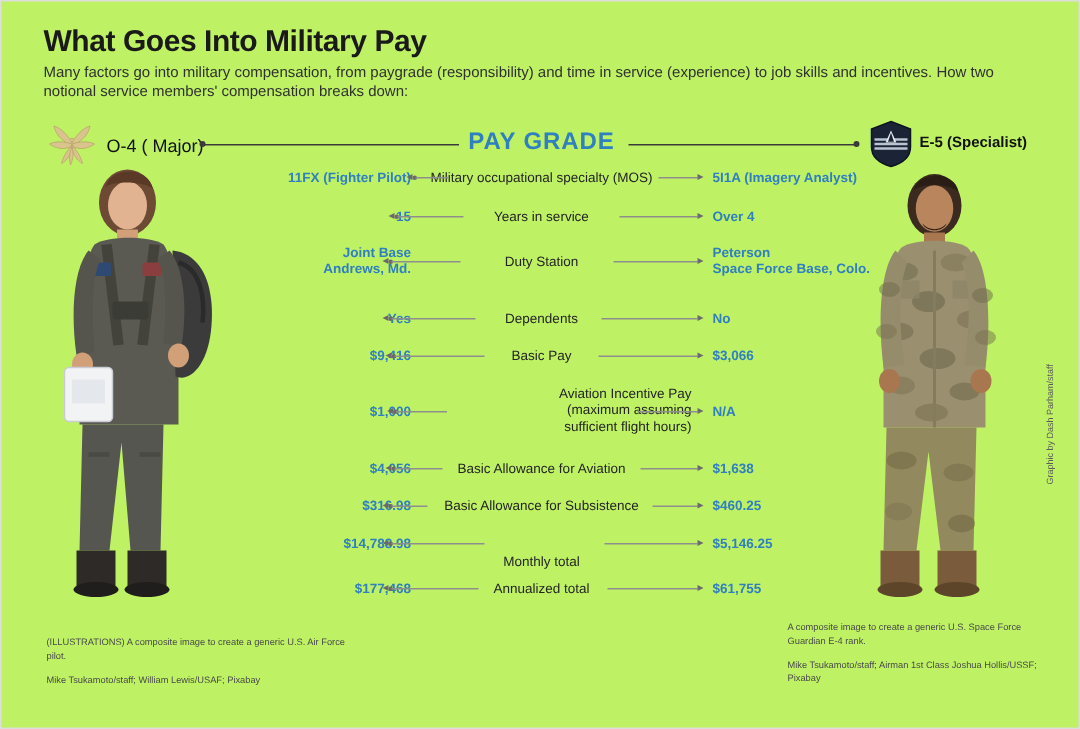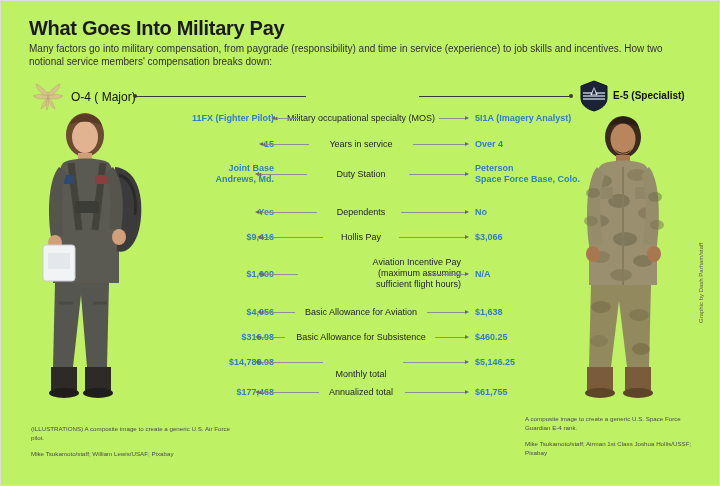--- a/index.html
+++ b/index.html
@@ -218,20 +218,21 @@
           <path d="M17 16 C21 20 23 24 24 28 C20 26 18 22 17 18 Z"></path>
           <path d="M17 17 C15 21 15 25 16 29 C18 25 18 21 17 17 Z"></path>
         </g>
       </svg>
     </span>
     <span class="rank-left-label">O-4 ( Major)</span>
 
     <span class="pg-dot left"></span>
     <span class="pg-line left"></span>
 
+    <div class="paygrade-title">PAY GRADE</div>
 
     <span class="pg-line right"></span>
     <span class="pg-dot right"></span>
 
     <span class="shield-icon">
       <svg viewBox="0 0 30 32" width="30" height="32">
         <path d="M15 1 L28 6 V18 C28 25 22 29 15 31 C8 29 2 25 2 18 V6 Z" fill="#1b2437" stroke="#0d1420" stroke-width="1"></path>
         <path d="M4 13 H26 M4 16 H26 M4 19 H26" stroke="#b9c2cf" stroke-width="1.6"></path>
         <path d="M15 7 L18.6 15 H11.4 Z" fill="#e8edf3"></path>
         <path d="M15 8.5 L17 14.5 H13 Z" fill="#1b2437"></path>
@@ -374,21 +375,21 @@
       <div class="val right" style="top:0px;">No</div>
       <span class="cdot" style="left:258px; top:3.5px;"></span>
       <span class="conn" style="left:260px; top:5px; width:56px;"></span>
       <span class="arrow to-left" style="left:254px; top:2.5px;"></span>
       <span class="conn" style="left:400px; top:5px; width:64px;"></span>
       <span class="arrow to-right" style="left:464px; top:2.5px;"></span>
     </div>
 
     <div class="row" style="top:119px;">
       <div class="val left" style="top:0px;">$9,416</div>
-      <div class="label" style="top:0px;">Hollis Pay</div>
+      <div class="label" style="top:0px;">Basic Pay</div>
       <div class="val right" style="top:0px;">$3,066</div>
       <span class="cdot" style="left:260px; top:3.5px;"></span>
       <span class="conn" style="left:262px; top:5px; width:60px;"></span>
       <span class="arrow to-left" style="left:256px; top:2.5px;"></span>
       <span class="conn" style="left:398px; top:5px; width:66px;"></span>
       <span class="arrow to-right" style="left:464px; top:2.5px;"></span>
     </div>
 
     <div class="row" style="top:144px;">
       <div class="val left" style="top:12px;">$1,000</div>

